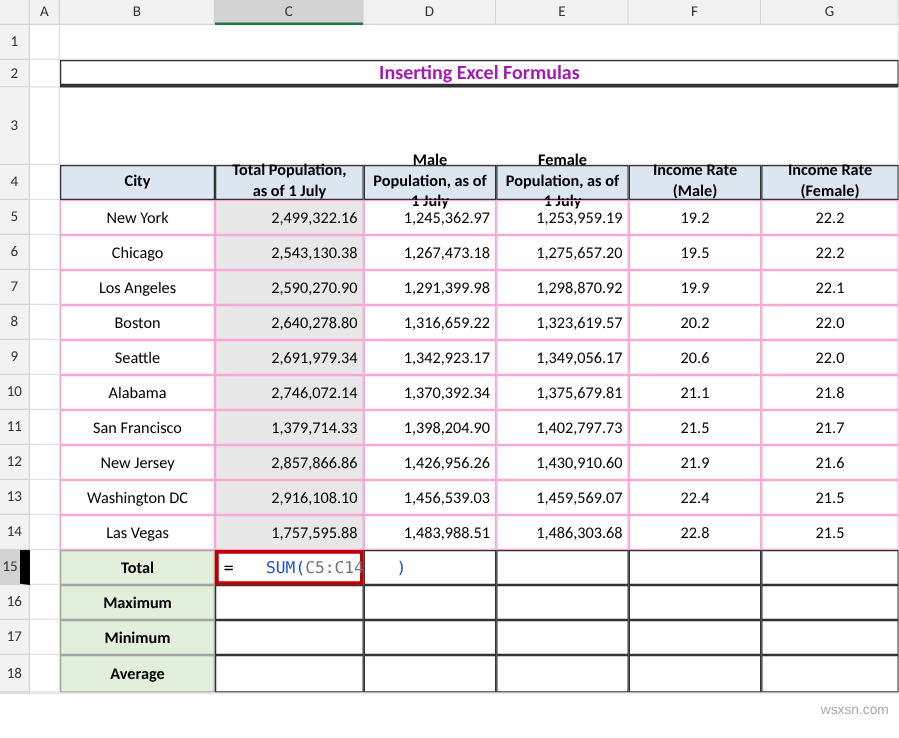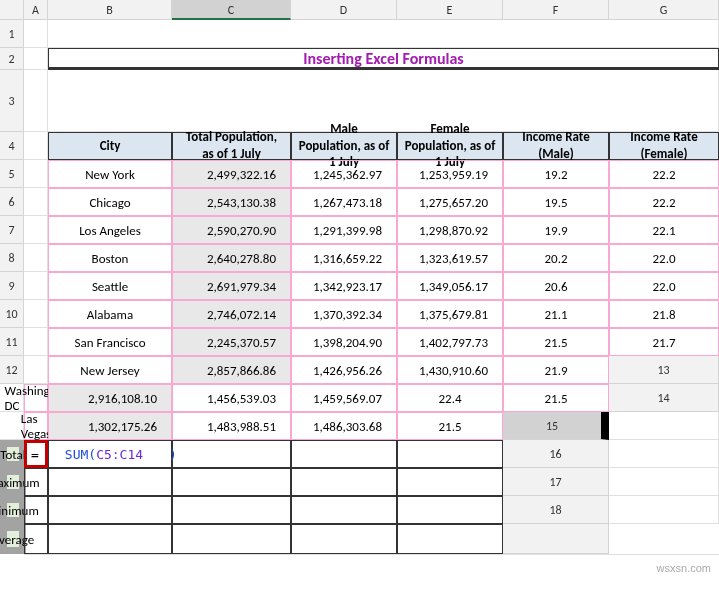--- a/index.html
+++ b/index.html
@@ -74,46 +74,46 @@
       text-align: center;
       justify-content: center;
       font-size: 13px;
       line-height: 1.3;
     }
     .data-cell {
       border: 1px solid #f9a8d4;
       justify-content: center;
       font-size: 13px;
     }
-    .data-cell.num { justify-content: flex-end; padding-right: 14px; }
+    .data-cell.num { justify-content: flex-end; padding-right: 4px; }
     .data-cell.rate { justify-content: center; }
     .summary-label {
       background: #e2efda;
-      border: 7px solid #a3a3a3;
-      font-weight: normal;
+      border: 1px solid #a3a3a3;
+      font-weight: bold;
       justify-content: center;
     }
     .summary-cell {
       border: 1px solid #333;
     }
     .sel-highlight {
       background: #e8e8e8;
     }
     .formula-cell {
       border: 3px solid #c00000 !important;
       font-family: Consolas, monospace;
       font-size: 13px;
       justify-content: flex-start;
       padding-left: 4px;
       position: relative;
       z-index: 10;
     }
     .formula-cell .eq { color: #000; }
     .formula-cell .fn { color: #1d4ed8; font-weight: normal; margin-left: 26px; }
-    .formula-cell .rng { color: #6d28d9; text-align: right; }
+    .formula-cell .rng { color: #737373; text-align: right; }
     .watermark {
       position: absolute;
       bottom: 16px;
       right: 8px;
       font-size: 11px;
       color: #aaa;
       font-family: Arial, sans-serif;
     }
   </style>
 </head>
@@ -201,49 +201,51 @@
   <div class="cell data-cell">Alabama</div>
   <div class="cell data-cell num sel-highlight">2,746,072.14</div>
   <div class="cell data-cell num">1,370,392.34</div>
   <div class="cell data-cell num">1,375,679.81</div>
   <div class="cell data-cell rate">21.1</div>
   <div class="cell data-cell rate">21.8</div>
 
   <div class="rowhead">11</div>
   <div class="cell"></div>
   <div class="cell data-cell">San Francisco</div>
-  <div class="cell data-cell num sel-highlight">2,245,370.57</div>
+  <div class="cell data-cell num sel-highlight">1,379,714.33</div>
   <div class="cell data-cell num">1,398,204.90</div>
   <div class="cell data-cell num">1,402,797.73</div>
   <div class="cell data-cell rate">21.5</div>
   <div class="cell data-cell rate">21.7</div>
 
   <div class="rowhead">12</div>
   <div class="cell"></div>
   <div class="cell data-cell">New Jersey</div>
   <div class="cell data-cell num sel-highlight">2,857,866.86</div>
   <div class="cell data-cell num">1,426,956.26</div>
   <div class="cell data-cell num">1,430,910.60</div>
   <div class="cell data-cell rate">21.9</div>
+  <div class="cell data-cell rate">21.6</div>
 
   <div class="rowhead">13</div>
   <div class="cell"></div>
   <div class="cell data-cell">Washington DC</div>
   <div class="cell data-cell num sel-highlight">2,916,108.10</div>
   <div class="cell data-cell num">1,456,539.03</div>
   <div class="cell data-cell num">1,459,569.07</div>
   <div class="cell data-cell rate">22.4</div>
   <div class="cell data-cell rate">21.5</div>
 
   <div class="rowhead">14</div>
   <div class="cell"></div>
   <div class="cell data-cell">Las Vegas</div>
-  <div class="cell data-cell num sel-highlight">1,302,175.26</div>
+  <div class="cell data-cell num sel-highlight">1,757,595.88</div>
   <div class="cell data-cell num">1,483,988.51</div>
   <div class="cell data-cell num">1,486,303.68</div>
+  <div class="cell data-cell rate">22.8</div>
   <div class="cell data-cell rate">21.5</div>
 
   <div class="rowhead selected">15</div>
   <div class="cell"></div>
   <div class="cell summary-label">Total</div>
   <div class="cell summary-cell formula-cell">
       <span class="eq">=</span>
       <span class="fn">SUM(</span>
       <span class="rng">C5:C14</span>
       <span class="fn">)</span>

